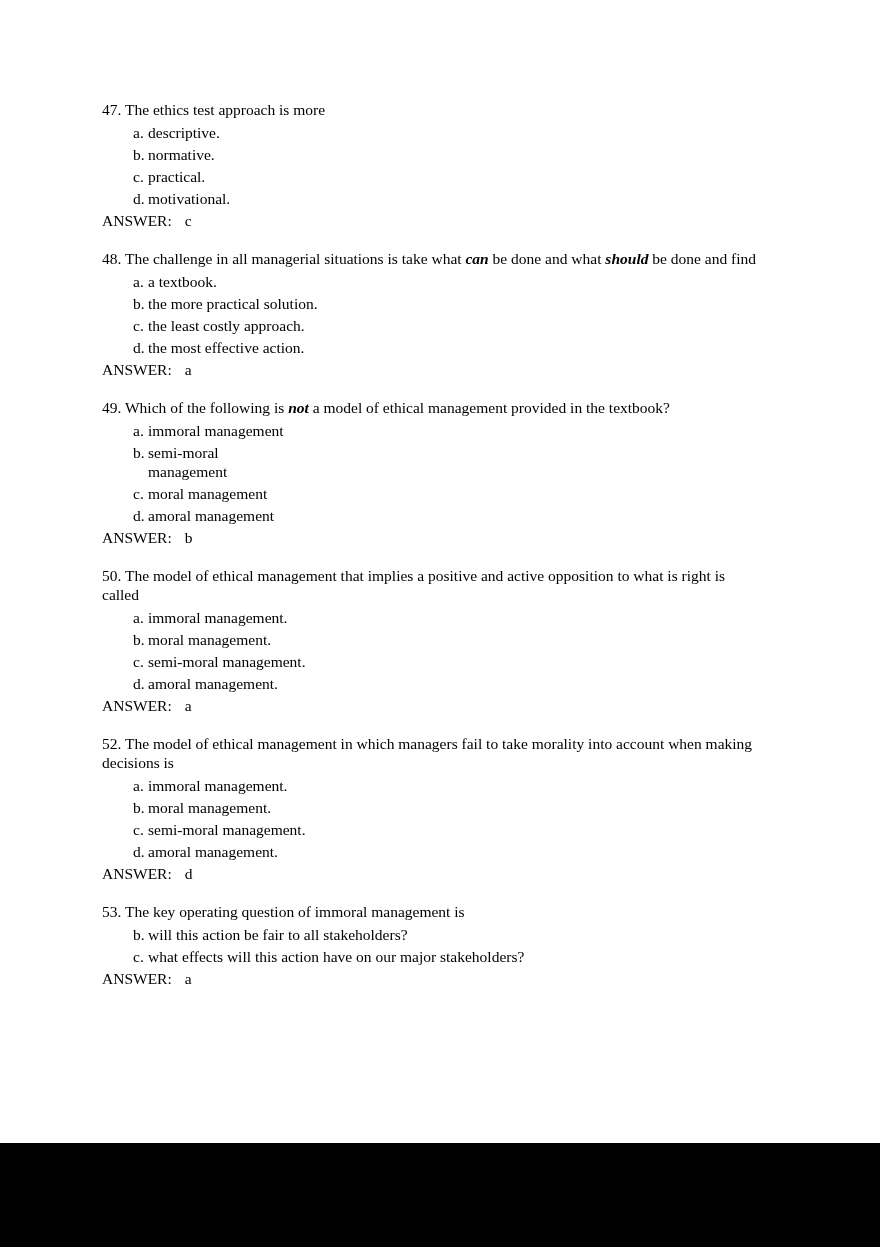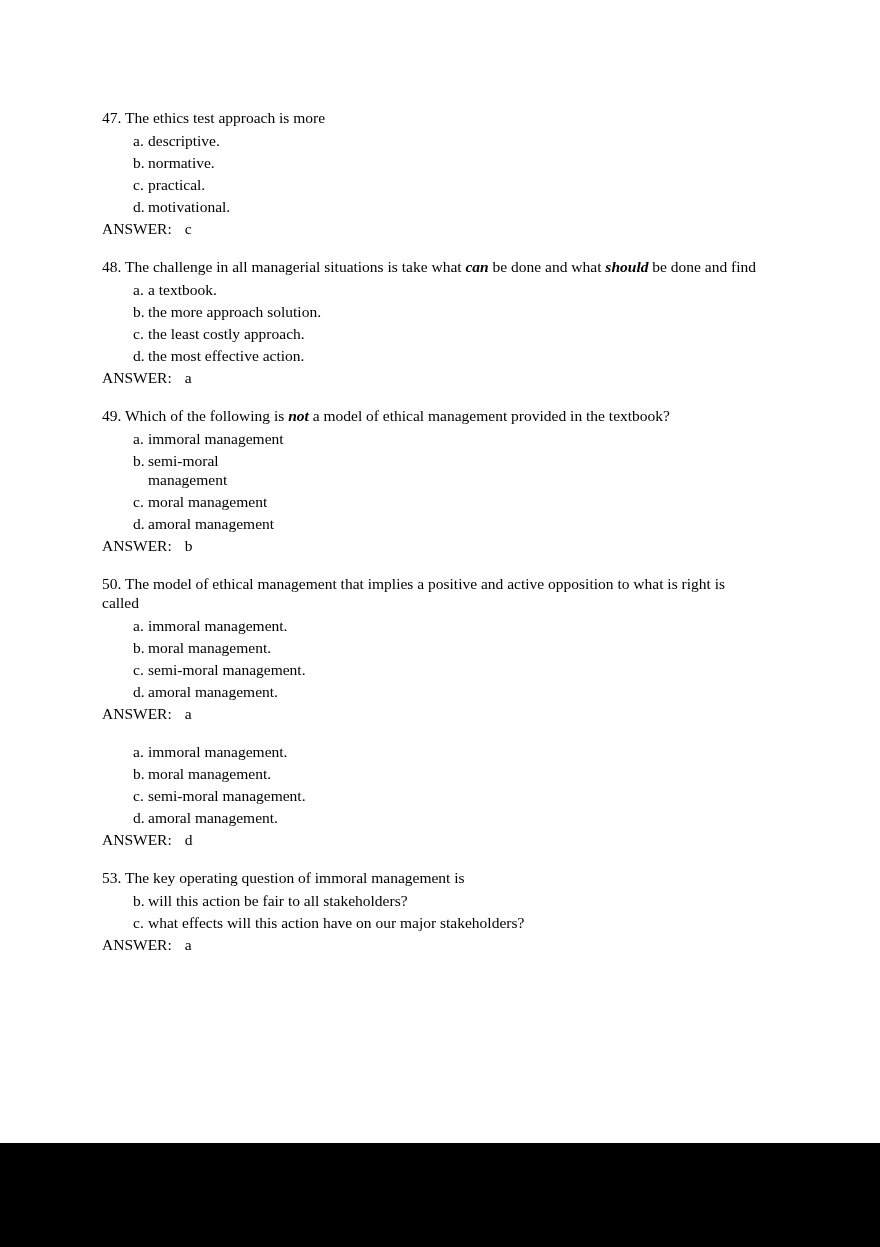--- a/index.html
+++ b/index.html
@@ -13,21 +13,21 @@
     font-family: "Liberation Serif", "DejaVu Serif", serif;
   }
   .content {
     position: absolute;
     left: 102px;
     top: 100px;
     width: 694px;
     font-size: 15.5px;
     line-height: 19px;
   }
-  .question { margin: 8px 0 19px 0; }
+  .question { margin: 0 0 19px 0; }
   .prompt { margin: 0 0 4px 0; }
   .prompt-line { white-space: nowrap; }
   .italic { font-style: italic; font-weight: bold; }
   .option {
     margin: 0 0 3px 31px;
     padding-left: 15px;
     text-indent: -15px;
     line-height: 19px;
   }
   .option .letter {
@@ -59,21 +59,21 @@
       <div class="option"><span class="letter">b.</span><span class="opt-text">normative.</span></div>
       <div class="option"><span class="letter">c.</span><span class="opt-text">practical.</span></div>
       <div class="option"><span class="letter">d.</span><span class="opt-text">motivational.</span></div>
       <div class="answer"><span class="answer-label">ANSWER:</span><span class="answer-value">c</span></div>
     </div>
     <div class="question">
       <div class="prompt">
         <div class="prompt-line"><span class="q-number">48.</span> <span>The challenge in all managerial situations is take what </span><span class="italic">can</span><span> be done and what </span><span class="italic">should</span><span> be done and find</span></div>
       </div>
       <div class="option"><span class="letter">a.</span><span class="opt-text">a textbook.</span></div>
-      <div class="option"><span class="letter">b.</span><span class="opt-text">the more approach solution.</span></div>
+      <div class="option"><span class="letter">b.</span><span class="opt-text">the more practical solution.</span></div>
       <div class="option"><span class="letter">c.</span><span class="opt-text">the least costly approach.</span></div>
       <div class="option"><span class="letter">d.</span><span class="opt-text">the most effective action.</span></div>
       <div class="answer"><span class="answer-label">ANSWER:</span><span class="answer-value">a</span></div>
     </div>
     <div class="question">
       <div class="prompt">
         <div class="prompt-line"><span class="q-number">49.</span> <span>Which of the following is </span><span class="italic">not</span><span> a model of ethical management provided in the textbook?</span></div>
       </div>
       <div class="option"><span class="letter">a.</span><span class="opt-text">immoral management</span></div>
       <div class="option"><span class="letter">b.</span><span class="opt-text">semi-moral<br>management</span></div>
@@ -86,20 +86,24 @@
         <div class="prompt-line"><span class="q-number">50.</span> <span>The model of ethical management that implies a positive and active opposition to what is right is</span></div>
         <div class="prompt-line"><span>called</span></div>
       </div>
       <div class="option"><span class="letter">a.</span><span class="opt-text">immoral management.</span></div>
       <div class="option"><span class="letter">b.</span><span class="opt-text">moral management.</span></div>
       <div class="option"><span class="letter">c.</span><span class="opt-text">semi-moral management.</span></div>
       <div class="option"><span class="letter">d.</span><span class="opt-text">amoral management.</span></div>
       <div class="answer"><span class="answer-label">ANSWER:</span><span class="answer-value">a</span></div>
     </div>
     <div class="question">
+      <div class="prompt">
+        <div class="prompt-line"><span class="q-number">52.</span> <span>The model of ethical management in which managers fail to take morality into account when making</span></div>
+        <div class="prompt-line"><span>decisions is</span></div>
+      </div>
       <div class="option"><span class="letter">a.</span><span class="opt-text">immoral management.</span></div>
       <div class="option"><span class="letter">b.</span><span class="opt-text">moral management.</span></div>
       <div class="option"><span class="letter">c.</span><span class="opt-text">semi-moral management.</span></div>
       <div class="option"><span class="letter">d.</span><span class="opt-text">amoral management.</span></div>
       <div class="answer"><span class="answer-label">ANSWER:</span><span class="answer-value">d</span></div>
     </div>
     <div class="question">
       <div class="prompt">
         <div class="prompt-line"><span class="q-number">53.</span> <span>The key operating question of immoral management is</span></div>
       </div>

